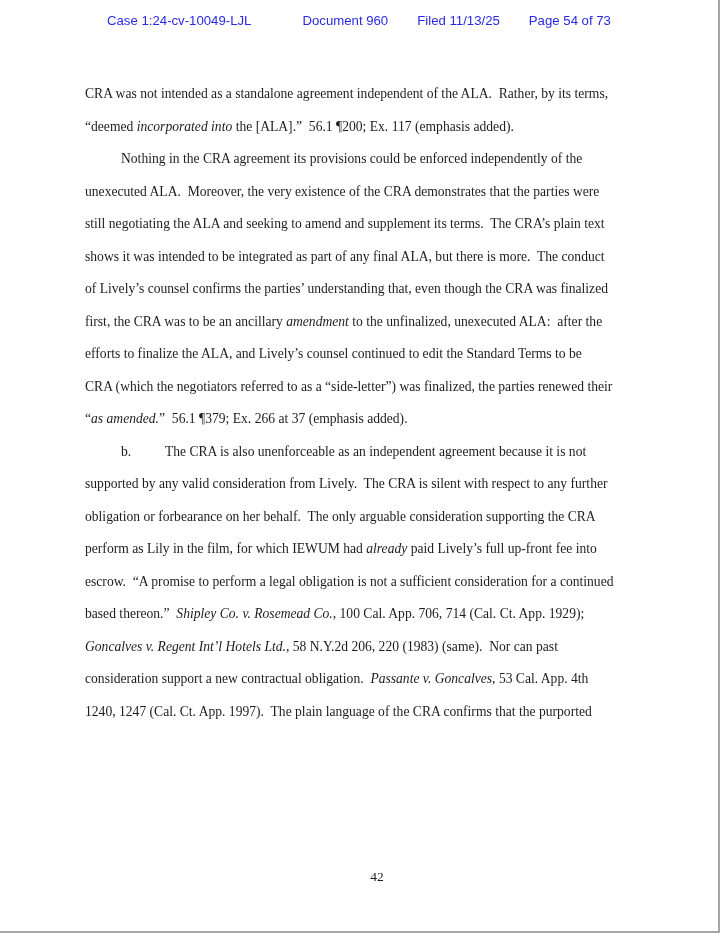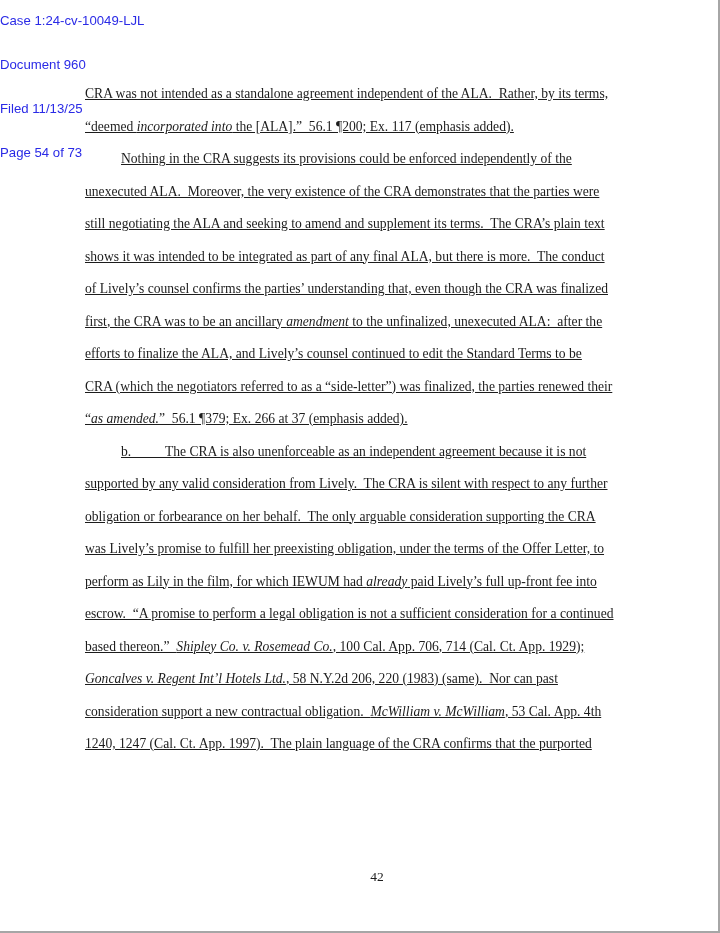--- a/index.html
+++ b/index.html
@@ -21,31 +21,29 @@
     left: 0;
     right: 0;
     display: flex;
     justify-content: center;
     align-items: baseline;
     gap: 29px;
     font-family: "Liberation Sans", sans-serif;
     font-size: 13.2px;
     color: var(--header-blue, #2a2ae6);
     white-space: pre;
-    flex-direction: column;
   }
   .case-header .hdr-item:first-child { margin-right: 22px; }
   .body-text {
     position: absolute;
     left: 85px;
     top: 78px;
     width: 552px;
     font-size: 13.6px;
     line-height: 32.5px;
-    text-decoration: underline;
   }
   .line { white-space: pre; }
   .line.indent { padding-left: 36px; }
   .it { font-style: italic; }
   .page-footer {
     position: absolute;
     top: 868px;
     left: 0;
     right: 0;
     text-align: center;
@@ -62,38 +60,37 @@
   <div class="case-header">
     <span class="hdr-item">Case 1:24-cv-10049-LJL</span>
     <span class="hdr-item">Document 960</span>
     <span class="hdr-item">Filed 11/13/25</span>
     <span class="hdr-item">Page 54 of 73</span>
   </div>
 
   <div class="body-text">
       <div class="line"><span>CRA was not intended as a standalone agreement independent of the ALA.  Rather, by its terms,</span></div>
       <div class="line"><span>“deemed </span><span class="it">incorporated into</span><span> the [ALA].”  56.1 ¶200; Ex. 117 (emphasis added).</span></div>
-      <div class="line indent"><span>Nothing in the CRA suggests its provisions could be enforced independently of the</span></div>
+      <div class="line indent"><span>Nothing in the CRA agreement its provisions could be enforced independently of the</span></div>
       <div class="line"><span>unexecuted ALA.  Moreover, the very existence of the CRA demonstrates that the parties were</span></div>
       <div class="line"><span>still negotiating the ALA and seeking to amend and supplement its terms.  The CRA’s plain text</span></div>
       <div class="line"><span>shows it was intended to be integrated as part of any final ALA, but there is more.  The conduct</span></div>
       <div class="line"><span>of Lively’s counsel confirms the parties’ understanding that, even though the CRA was finalized</span></div>
       <div class="line"><span>first, the CRA was to be an ancillary </span><span class="it">amendment</span><span> to the unfinalized, unexecuted ALA:  after the</span></div>
       <div class="line"><span>efforts to finalize the ALA, and Lively’s counsel continued to edit the Standard Terms to be</span></div>
       <div class="line"><span>CRA (which the negotiators referred to as a “side-letter”) was finalized, the parties renewed their</span></div>
       <div class="line"><span>“</span><span class="it">as amended.</span><span>”  56.1 ¶379; Ex. 266 at 37 (emphasis added).</span></div>
       <div class="line indent"><span>b.          The CRA is also unenforceable as an independent agreement because it is not</span></div>
       <div class="line"><span>supported by any valid consideration from Lively.  The CRA is silent with respect to any further</span></div>
       <div class="line"><span>obligation or forbearance on her behalf.  The only arguable consideration supporting the CRA</span></div>
-      <div class="line"><span>was Lively’s promise to fulfill her preexisting obligation, under the terms of the Offer Letter, to</span></div>
       <div class="line"><span>perform as Lily in the film, for which IEWUM had </span><span class="it">already</span><span> paid Lively’s full up-front fee into</span></div>
       <div class="line"><span>escrow.  “A promise to perform a legal obligation is not a sufficient consideration for a continued</span></div>
       <div class="line"><span>based thereon.”  </span><span class="it">Shipley Co. v. Rosemead Co.</span><span>, 100 Cal. App. 706, 714 (Cal. Ct. App. 1929);</span></div>
       <div class="line"><span class="it">Goncalves v. Regent Int’l Hotels Ltd.</span><span>, 58 N.Y.2d 206, 220 (1983) (same).  Nor can past</span></div>
-      <div class="line"><span>consideration support a new contractual obligation.  </span><span class="it">McWilliam v. McWilliam</span><span>, 53 Cal. App. 4th</span></div>
+      <div class="line"><span>consideration support a new contractual obligation.  </span><span class="it">Passante v. Goncalves</span><span>, 53 Cal. App. 4th</span></div>
       <div class="line"><span>1240, 1247 (Cal. Ct. App. 1997).  The plain language of the CRA confirms that the purported</span></div>
     </div>
 
   <div class="page-footer">
     <span>42</span>
   </div>
 
 </div>
 
 </body></html>

